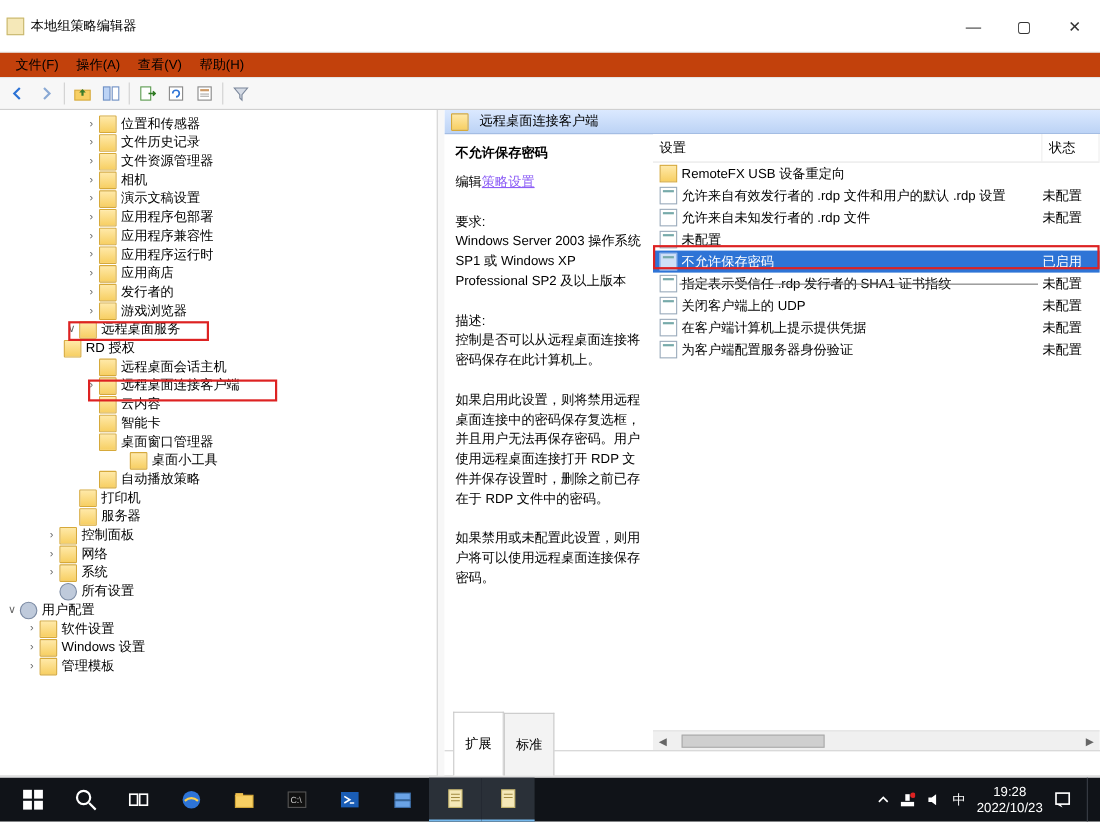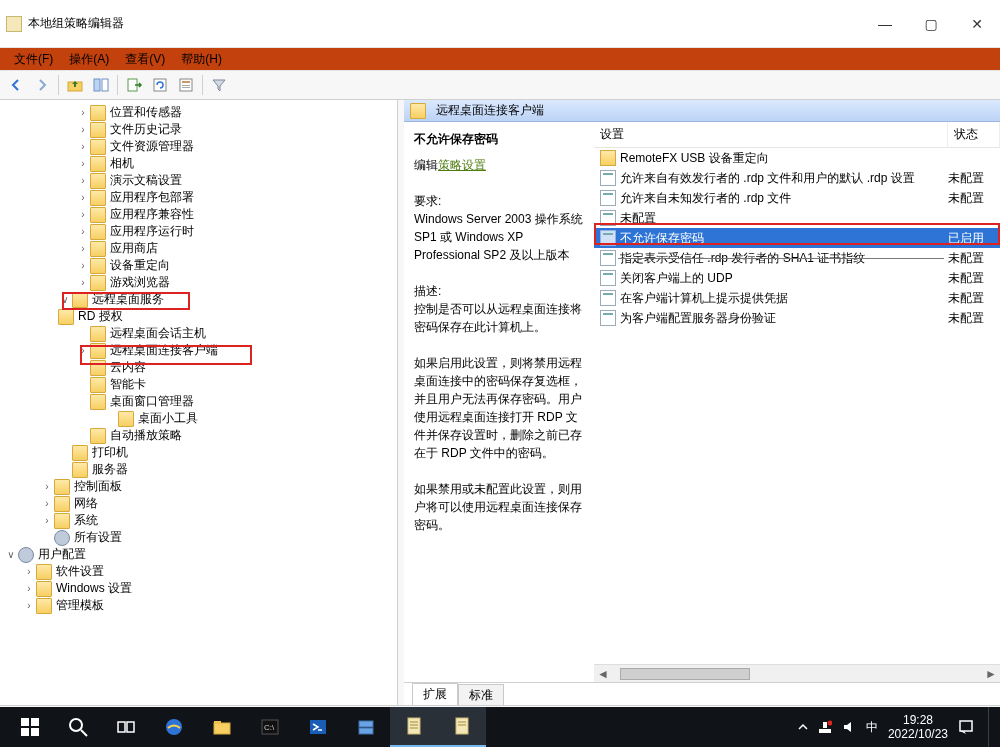--- a/index.html
+++ b/index.html
@@ -35,42 +35,42 @@
   .ticon { width:16px; height:16px; margin-right:4px; flex-shrink:0; }
   .folder-ic { background: linear-gradient(#ffe9a8,#f7cf63); border:1px solid #d6a93a; border-radius:1px; }
   .gear-ic { background:#bfcadb; border:1px solid #7b8aa3; border-radius:50%; }
   .highlight-box { border:2px solid #d22; position:absolute; pointer-events:none; }
 
   
   .r-header { height:22px; background:linear-gradient(#dbe9ff,#bcd3f5); border-bottom:1px solid #9bb6e0; display:flex; align-items:center; padding:0 6px; gap:6px; }
   .r-body { flex:1; display:flex; overflow:hidden; border-bottom:1px solid #d0d0d0; }
   .r-desc { width:190px; padding:8px 10px; font-size:12px; line-height:1.5; overflow:auto; }
   .r-desc .d-title { font-weight:bold; margin-bottom:8px; }
-  .r-desc a { color:#4d7c0f; text-decoration:underline; }
+  .r-desc a { color:#8b5cf6; text-decoration:underline; }
   .r-list { flex:1; overflow:auto; position:relative; }
   .r-list-head { display:flex; background:#fff; border-bottom:1px solid #e5e5e5; position:sticky; top:0; }
   .r-list-head .col { padding:4px 6px; border-right:1px solid #eee; }
   .col-name { flex:1; }
   .col-state { width:52px; }
   .lrow { display:flex; align-items:center; height:20px; padding-left:6px; }
   .lrow .licon { width:16px; height:16px; margin-right:4px; flex-shrink:0; }
   .lrow .ltxt { flex:1; white-space:nowrap; overflow:hidden; text-overflow:ellipsis; }
   .lrow .lstat { width:52px; white-space:nowrap; }
   .lrow.folder .licon { background:linear-gradient(#ffe9a8,#f7cf63); border:1px solid #d6a93a; }
   .lrow.setting .licon { background:#fff; border:1px solid #9ab; position:relative; }
   .lrow.setting .licon::after { content:""; position:absolute; left:2px; top:2px; right:2px; bottom:2px; border-top:2px solid #7aa; }
   .lrow.sel { background:#2e74d6; color:#fff; }
   .lrow.sel .licon { background:#cfe0f7; border-color:#8fb4ea; }
   .highlight-box2 { border:2px solid #d22; position:absolute; pointer-events:none; }
   .setting.struck::after{ content:""; position:absolute; left:24px; right:56px; top:50%; height:1px; background:#777; }
   .lrow{ position:relative; }
 
   
   .r-tabs { height:22px; display:flex; align-items:flex-end; padding-left:8px; gap:0; border-top:0; }
-  .r-tab { padding:2px 10px; border:1px solid #c9c9c9; border-bottom:none; background:#f3f3f3; font-size:12px; position:relative; top:1px; }
+  .r-tab { padding:20px 10px; border:1px solid #c9c9c9; border-bottom:none; background:#f3f3f3; font-size:12px; position:relative; top:1px; }
   .r-tab.active { background:#fff; border-bottom:1px solid #fff; }
 
   
   .statusbar { height:20px; border-top:1px solid #d0d0d0; display:flex; align-items:center; padding:0 6px; font-size:12px; background:#f7f7f7;font-weight:bold; }
 
   
   .taskbar { position:absolute; left:0; right:0; bottom:0; height:40px; background:#101318; display:flex; align-items:center; padding:0 6px; color:#fff; }
   .task-icons { display:flex; align-items:center; gap:0; }
   .tkbtn { width:48px; height:40px; display:flex; align-items:center; justify-content:center; }
   .tkbtn.active { border-bottom:2px solid #76b9ed; background:#2a3038; }
@@ -203,21 +203,21 @@
           <span>应用程序运行时</span>
         </div>
         <div class="trow" style="padding-left: 76px;">
           <span class="twist">›</span>
           <span class="ticon folder-ic"></span>
           <span>应用商店</span>
         </div>
         <div class="trow" style="padding-left: 76px;">
           <span class="twist">›</span>
           <span class="ticon folder-ic"></span>
-          <span>设备重定向</span>
+          <span>发行者的</span>
         </div>
         <div class="trow" style="padding-left: 76px;">
           <span class="twist">›</span>
           <span class="ticon folder-ic"></span>
           <span>游戏浏览器</span>
         </div>
         <div class="trow" style="padding-left: 58px;">
           <span class="twist">∨</span>
           <span class="ticon folder-ic"></span>
           <span>远程桌面服务</span>

